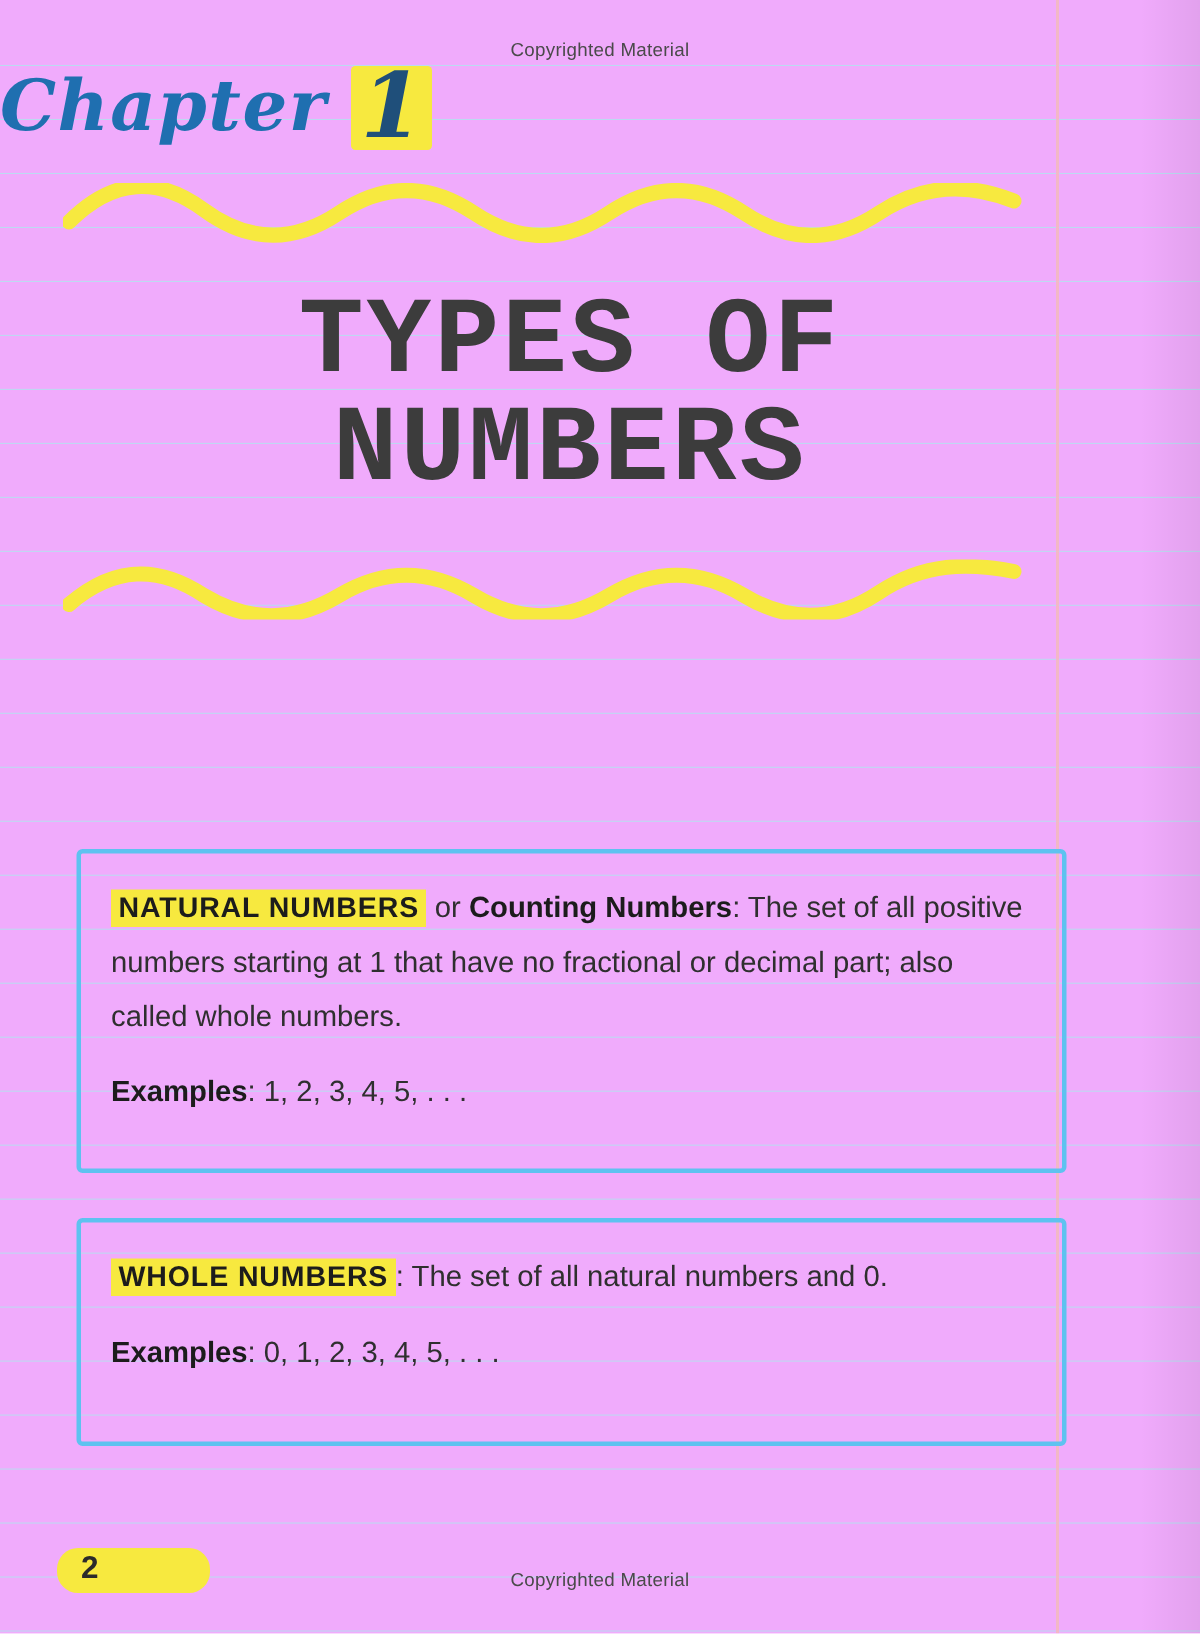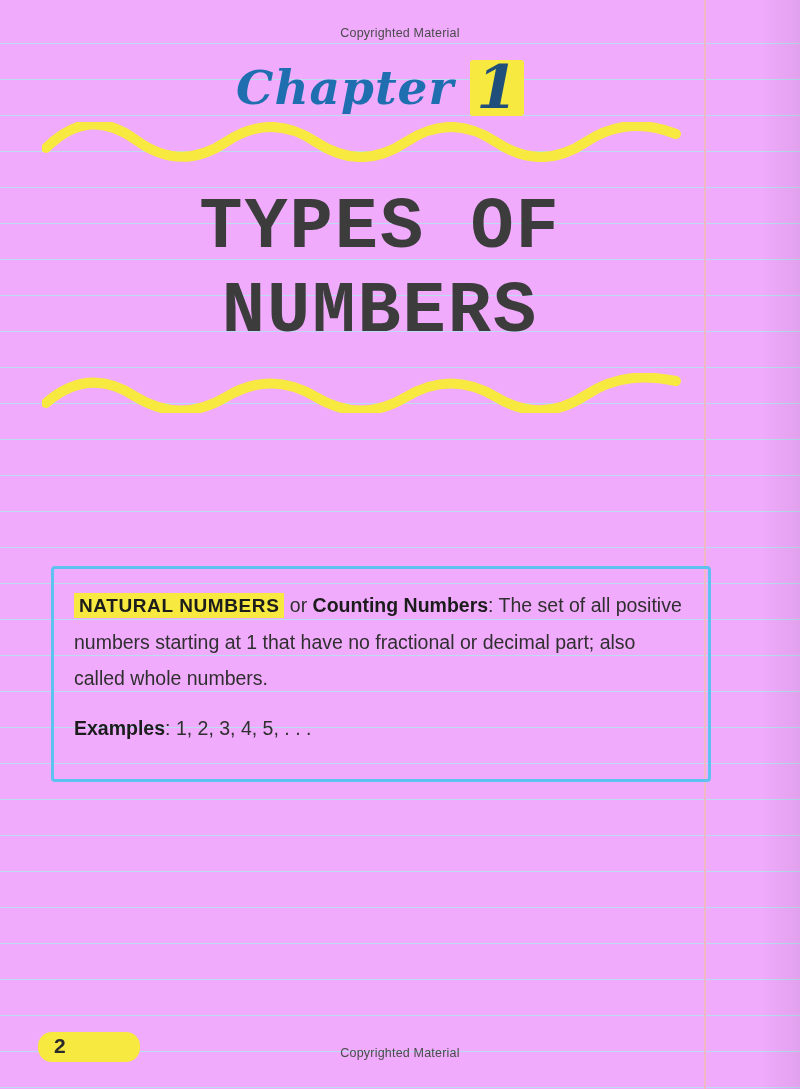--- a/index.html
+++ b/index.html
@@ -56,24 +56,24 @@
     font-size: 12.5px;
     letter-spacing: 0.2px;
     color: #4a4a4a;
   }
   .copyright.top { top: 26px; }
   .copyright.bottom { top: 1046px; }
 
   
   .chapter-head {
     position: absolute;
-    top: 52px;
+    top: 36px;
     left: 0;
     width: 760px;
-    text-align: center;
+    text-align: left;
     white-space: nowrap;
   }
   .chapter-word {
     font-family: "DejaVu Serif", serif;
     font-size: 47px;
     font-style: italic;
     font-weight: bold;
     color: #1f6fb0;
     letter-spacing: 1px;
     vertical-align: middle;
@@ -119,21 +119,21 @@
     left: 0;
     width: 760px;
     text-align: center;
     font-family: Liberation Mono, monospace;
     font-weight: bold;
     color: #3c3c3c;
     letter-spacing: 2px;
     line-height: 1.0;
   }
   .big-title .l1 { font-size: 72px; display: block; }
-  .big-title .l2 { font-size: 72px; display: block; margin-top: 12px; }
+  .big-title .l2 { font-size: 72px; display: block; }
   .big-title { top: 192px; }
 
   
   .intro {
     position: absolute;
     left: 60px;
     top: 468px;
     width: 620px;
     font-family: "Liberation Sans", sans-serif;
     font-size: 19.5px;
@@ -224,20 +224,24 @@
   <svg class="squiggle bottom" viewBox="0 0 640 40" preserveAspectRatio="none">
     <path d="M4,30 C34,4 64,4 94,24 C124,42 154,42 184,24 C214,6 244,6 274,24 C304,42 334,42 364,24 C394,6 424,6 454,24 C484,42 514,42 544,22 C574,2 604,2 634,8" fill="none" stroke="#f7e93f" stroke-width="10" stroke-linecap="round"></path>
   </svg>
 
 
   <div class="defbox one">
     <span class="term">NATURAL NUMBERS</span><span> or </span><span class="bold">Counting Numbers</span><span>: The set of all positive numbers starting at 1 that have no fractional or decimal part; also called whole numbers.</span>
     <span class="examples"><span class="bold">Examples</span><span>: 1, 2, 3, 4, 5, . . .</span></span>
   </div>
 
+  <div class="defbox two">
+    <span class="term">WHOLE NUMBERS</span><span>: The set of all natural numbers and 0.</span>
+    <span class="examples"><span class="bold">Examples</span><span>: 0, 1, 2, 3, 4, 5, . . .</span></span>
+  </div>
 
   <div class="page-num-wrap">
     <div class="page-num-hl"></div>
     <div class="page-num">2</div>
   </div>
 
   <div class="copyright bottom">Copyrighted Material</div>
 
 </div>
 

